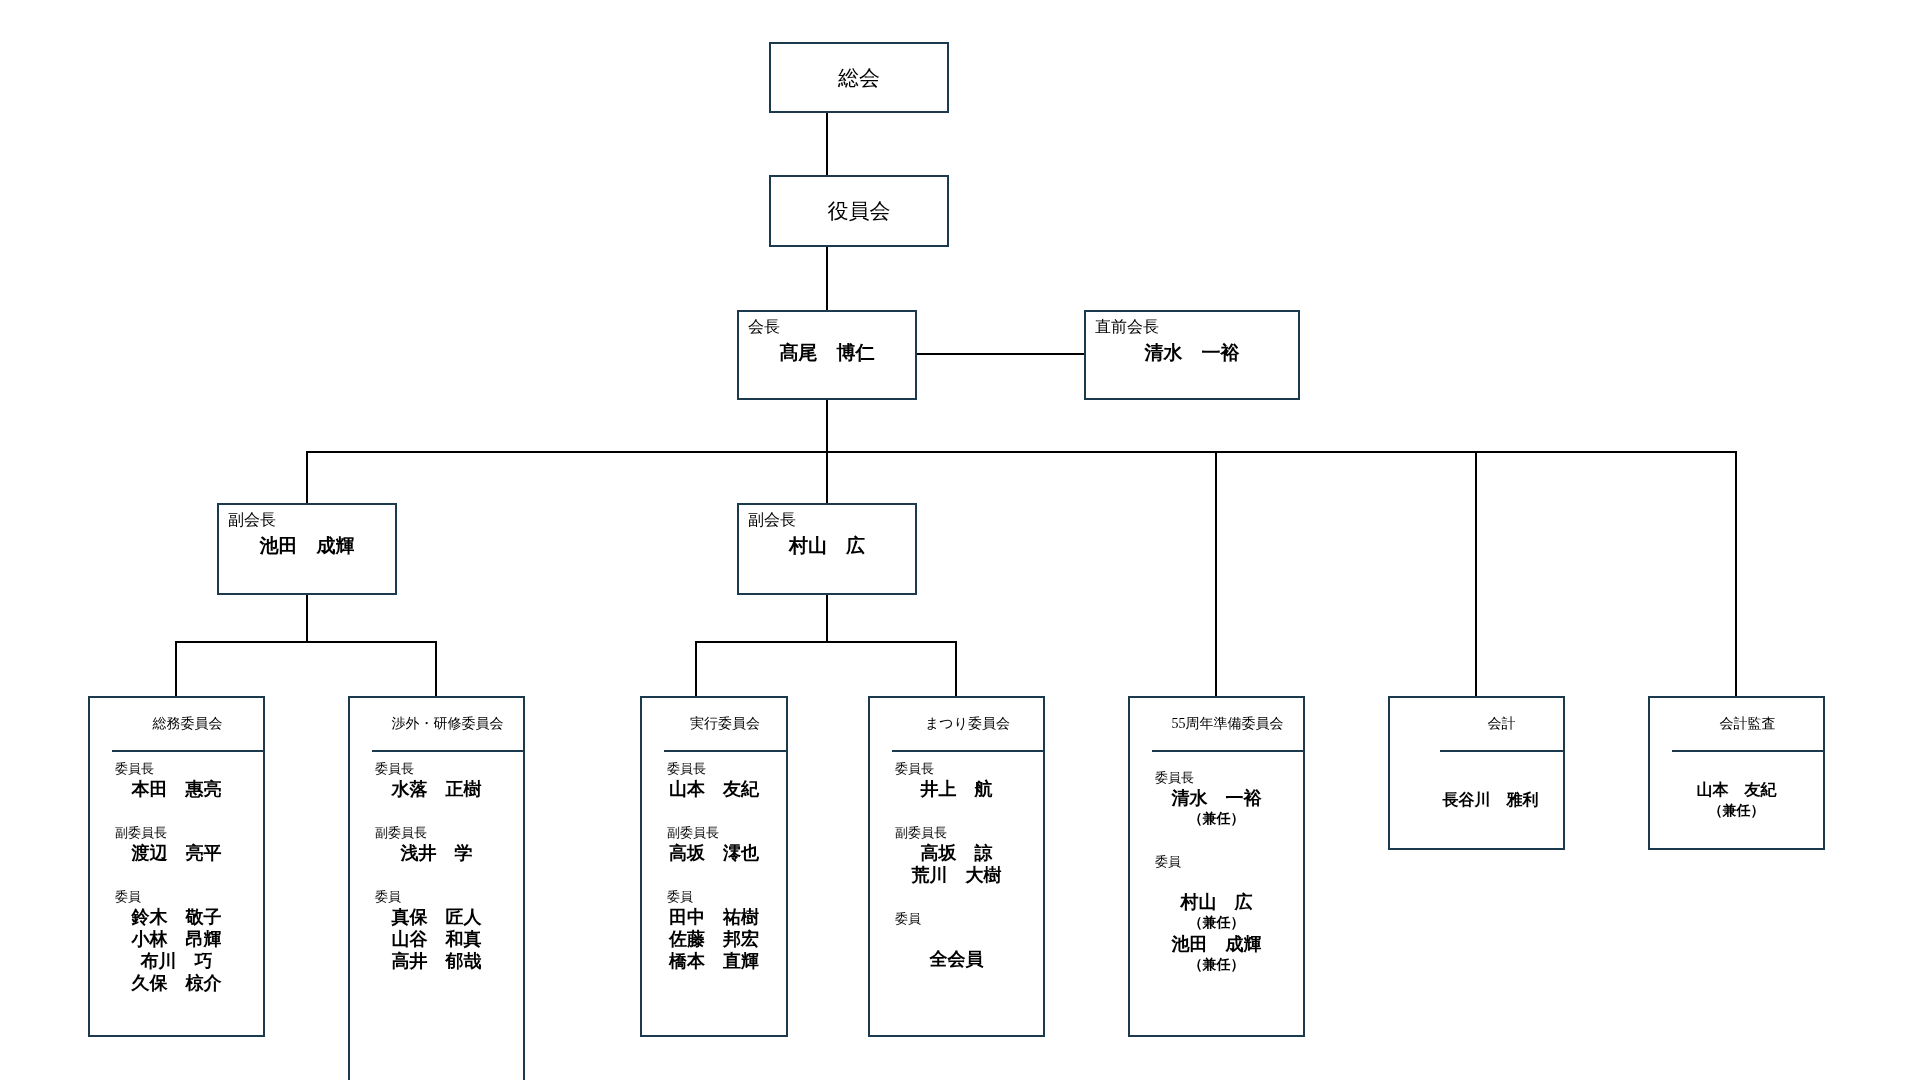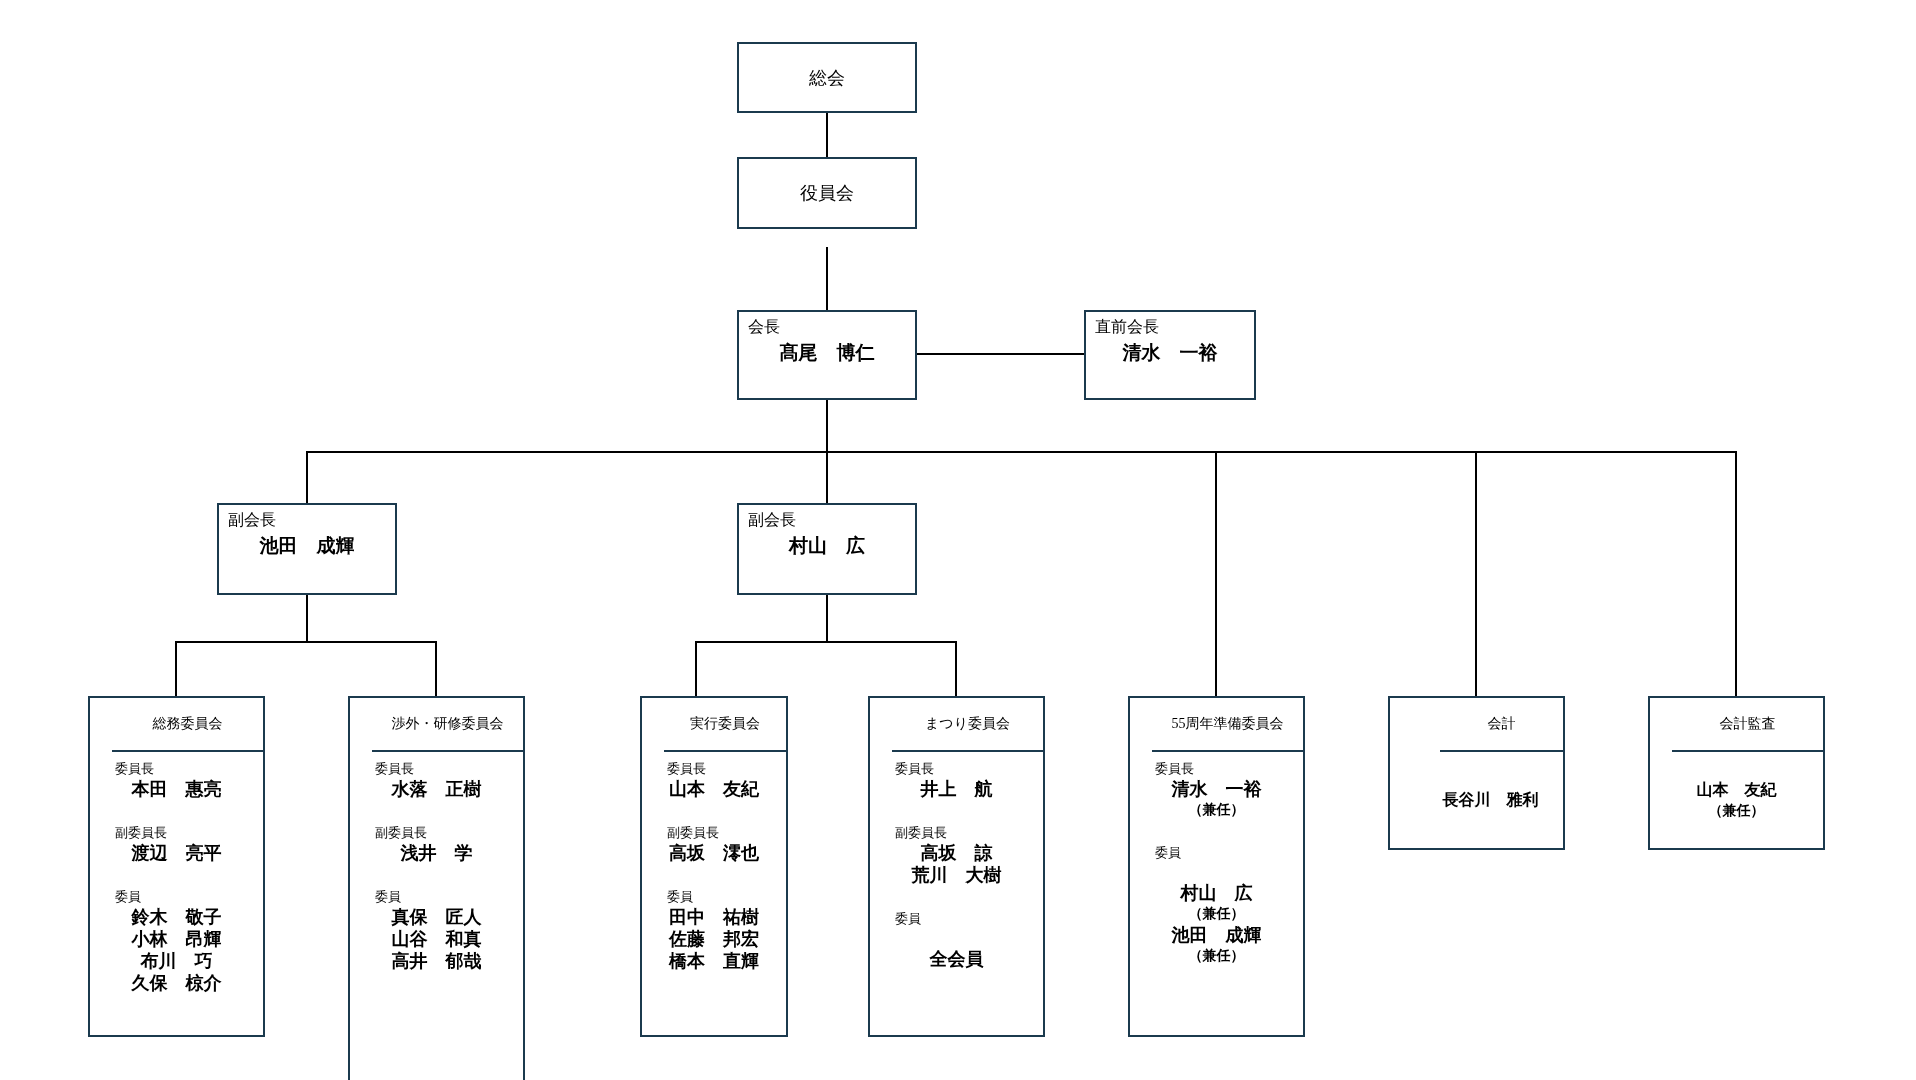--- a/index.html
+++ b/index.html
@@ -20,21 +20,22 @@
     position: absolute;
     background: #ffffff;
     border: 2px solid #1b3a4e;
     box-sizing: border-box;
   }
   
   .simple {
     display: flex;
     align-items: center;
     justify-content: center;
-    font-size: 18px;
+    font-size: 21px;
+    margin-left: 32px;
   }
   
   .role-box .role {
     font-size: 16px;
     line-height: 18px;
     padding: 6px 0 0 9px;
   }
   .role-box .person {
     text-align: center;
     font-weight: bold;
@@ -115,30 +116,30 @@
   <div class="line" style="left:435px; top:643px; width:2px; height:53px;"></div>
   <div class="line" style="left:826px; top:595px; width:2px; height:48px;"></div>
   <div class="line" style="left:695px; top:641px; width:262px; height:2px;"></div>
   <div class="line" style="left:695px; top:643px; width:2px; height:53px;"></div>
   <div class="line" style="left:955px; top:643px; width:2px; height:53px;"></div>
 
   <div class="node simple" style="left:737px; top:42px; width:180px; height:71px;">
     <span>総会</span>
   </div>
 
-  <div class="node simple" style="left:737px; top:157px; width:180px; height:72px;">
+  <div class="node simple" style="left:737px; top:175px; width:180px; height:72px;">
     <span>役員会</span>
   </div>
 
   <div class="node role-box" style="left:737px; top:310px; width:180px; height:90px;">
     <div class="role">会長</div>
     <div class="person">髙尾　博仁</div>
   </div>
 
-  <div class="node role-box" style="left:1084px; top:310px; width:172px; height:90px;">
+  <div class="node role-box" style="left:1084px; top:310px; width:216px; height:90px;">
     <div class="role">直前会長</div>
     <div class="person">清水　一裕</div>
   </div>
 
   <div class="node role-box" style="left:217px; top:503px; width:180px; height:92px;">
     <div class="role">副会長</div>
     <div class="person">池田　成輝</div>
   </div>
 
   <div class="node role-box" style="left:737px; top:503px; width:180px; height:92px;">
@@ -219,21 +220,21 @@
         <div class="name">高坂　諒</div>
         <div class="name">荒川　大樹</div>
       </div>
       <div class="section">
         <div class="lbl">委員</div>
         <div class="name gap-top">全会員</div>
       </div>
     </div>
   </div>
 
-  <div class="node committee" style="left:1128px; top:696px; width:177px; height:341px;">
+  <div class="node committee" style="left:1128px; top:696px; width:177px; height:341px;gap:9px;">
     <div class="hdr">55周年準備委員会</div>
     <div class="body">
       <div class="section">
         <div class="lbl">委員長</div>
         <div class="name">清水　一裕</div>
         <div class="note">（兼任）</div>
       </div>
       <div class="section">
         <div class="lbl">委員</div>
         <div class="name gap-top">村山　広</div>

